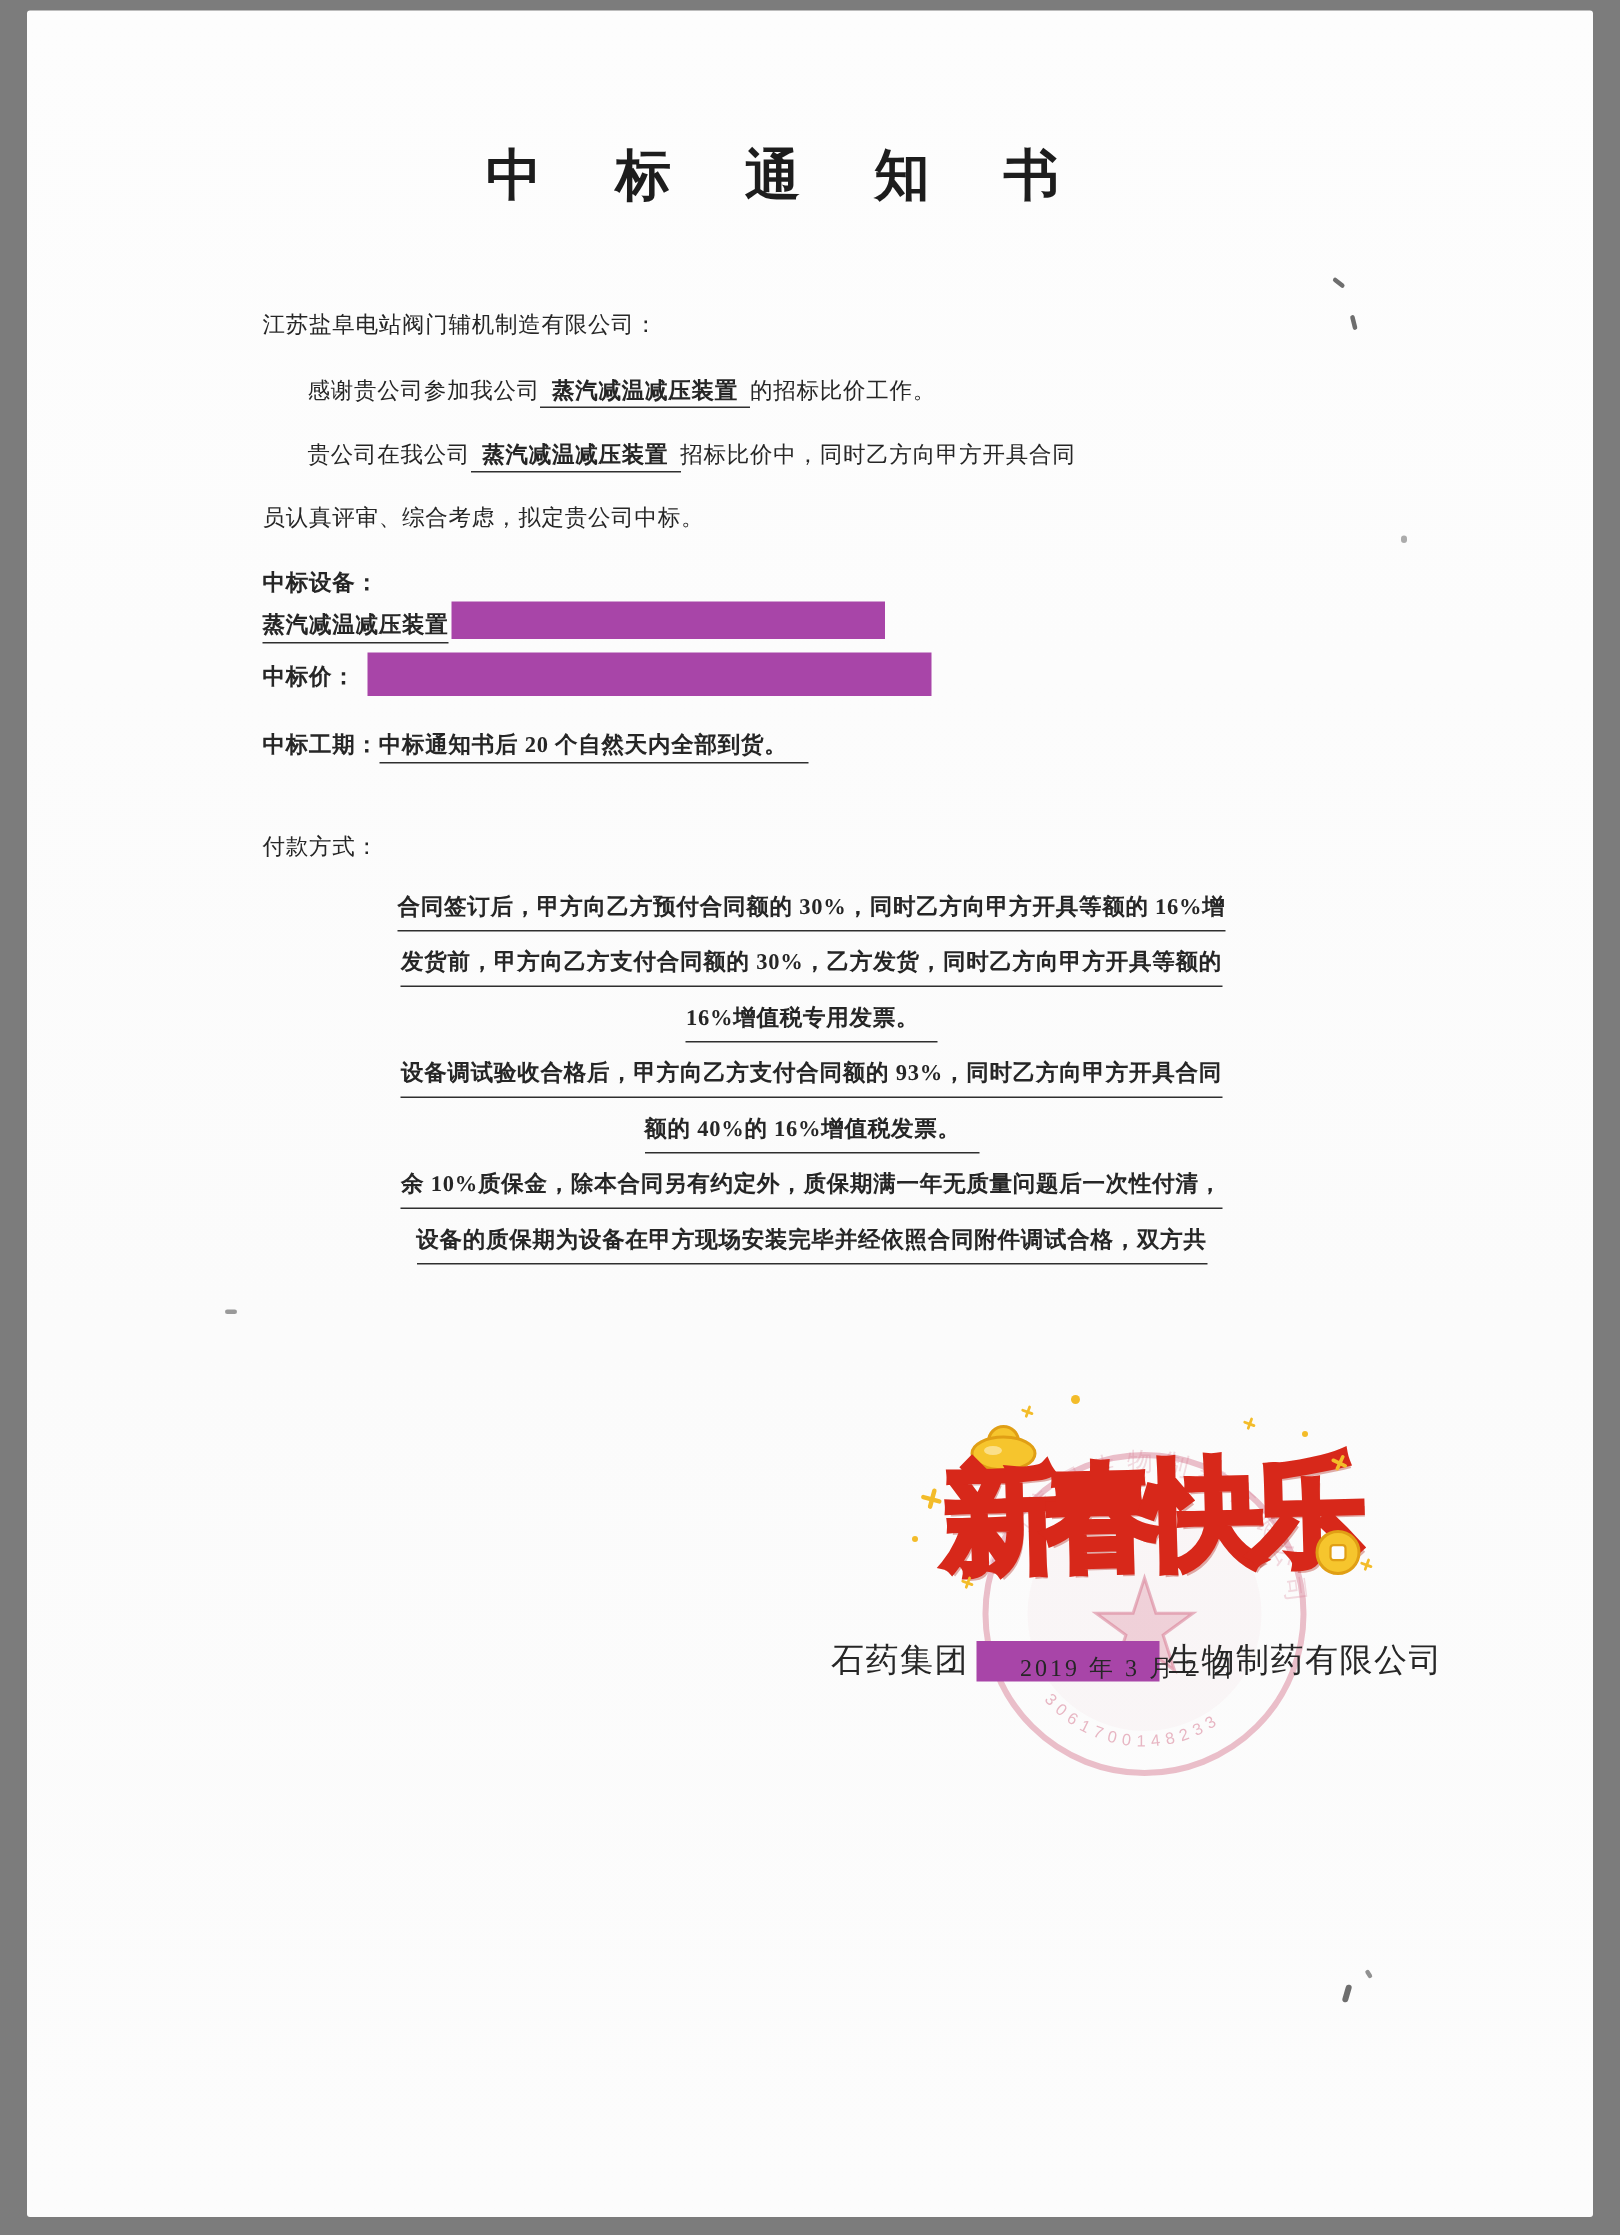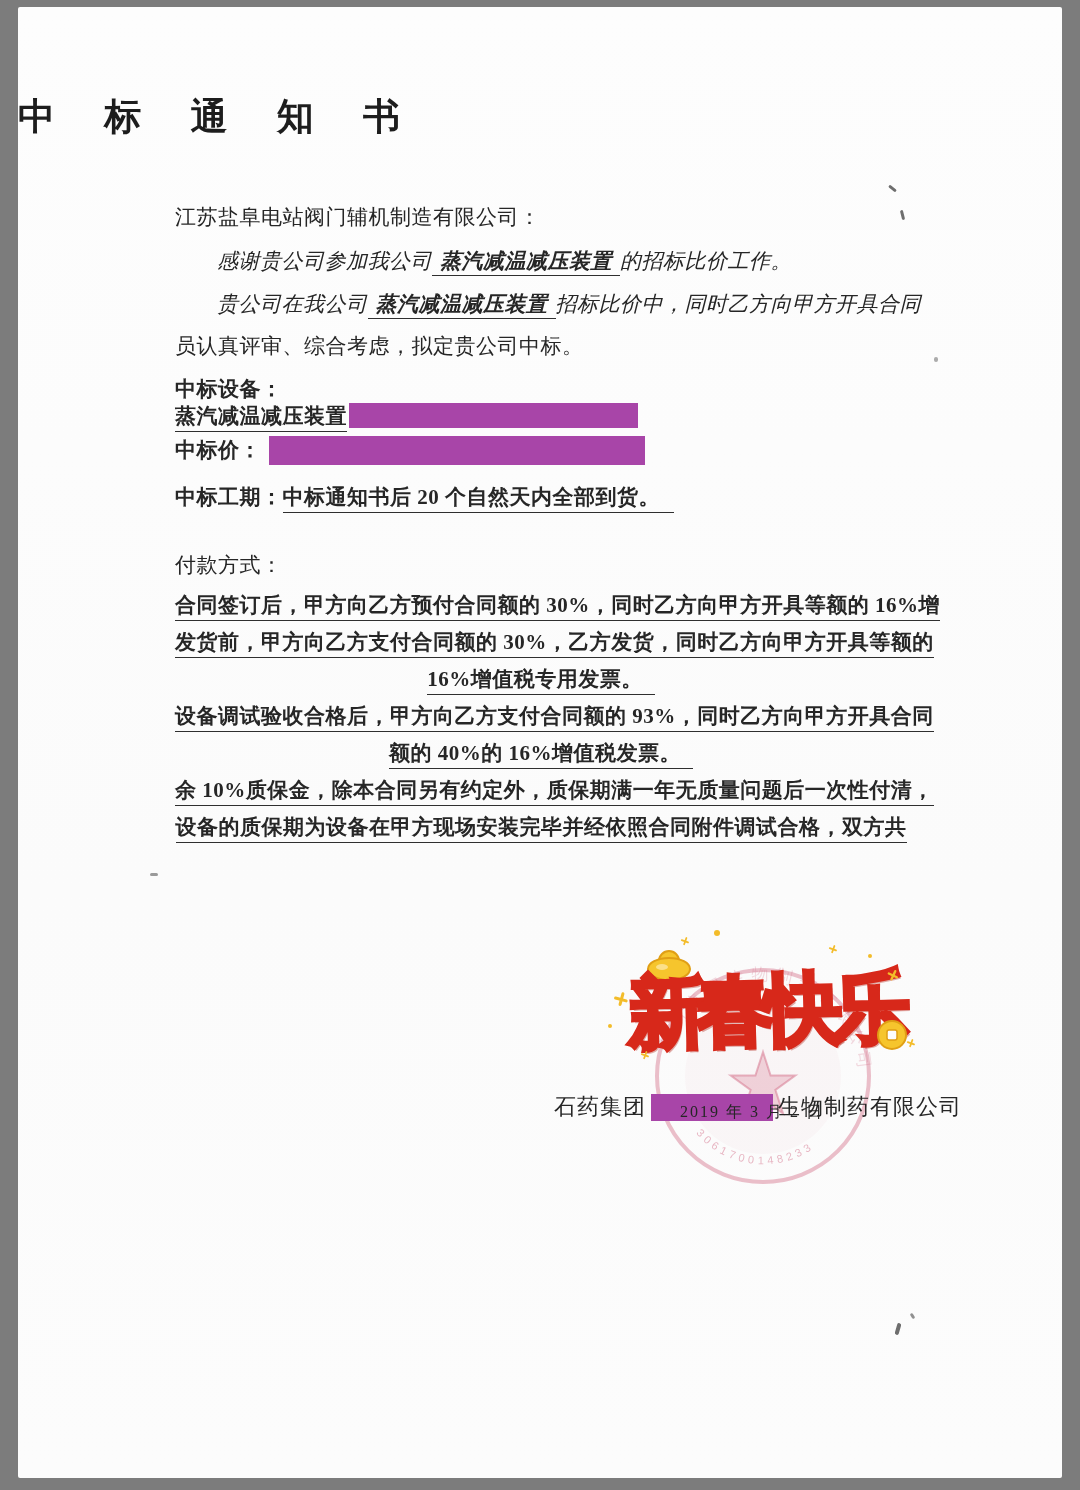--- a/index.html
+++ b/index.html
@@ -7,27 +7,27 @@
     width:1080px;height:1490px;position:relative;overflow:hidden;
     background:#7c7c7c;
     font-family:"Liberation Serif","DejaVu Serif",serif;
     color:#262626;
   }
   .paper{
     position:absolute;left:18px;top:7px;width:1044px;height:1471px;
     background:linear-gradient(180deg,#fdfdfd 0%,#fbfbfb 60%,#fcfcfc 100%);
     border-radius:2px;overflow:hidden;
   }
-  .blk{position:absolute;left:157px;width:732px;font-size:21px;line-height:30px;letter-spacing:.5px;z-index:2;}
+  .blk{position:absolute;left:157px;width:732px;font-size:15px;line-height:30px;letter-spacing:.5px;z-index:2;}
   .b{font-weight:700;}
-  .ind{text-indent:2em;font-style:italic;}
+  .ind{text-indent:2em;}
   .u{border-bottom:1.6px solid #2f2f2f;padding-bottom:2px;}
   .blank{border-bottom:1.6px solid #2f2f2f;padding:0 8px 2px;}
   .title{
-    position:absolute;left:0;top:85px;width:100%;text-align:left;z-index:2;
+    position:absolute;left:0;top:85px;width:100%;text-align:center;z-index:2;
     font-size:37px;font-weight:600;letter-spacing:20px;padding-right:30px;box-sizing:border-box;color:#1d1d1d;
   }
   .payLines{line-height:35.5px;}
   .payLines .pline{white-space:nowrap;}
   .payLines .u{display:inline-block;line-height:26px;padding-bottom:2px;margin-bottom:4px;}
   .redact{display:inline-block;background:#a845a8;vertical-align:-5px;}
   .bar1{width:289px;height:25px;margin-left:2px;}
   .bar2{width:376px;height:29px;margin-left:8px;vertical-align:-8px;}
   .bar3{width:122px;height:27px;margin:0 5px;vertical-align:-7px;}
   .sig{position:absolute;left:536px;top:1049px;font-size:22px;letter-spacing:1px;white-space:nowrap;z-index:2;margin-top:36px;}

